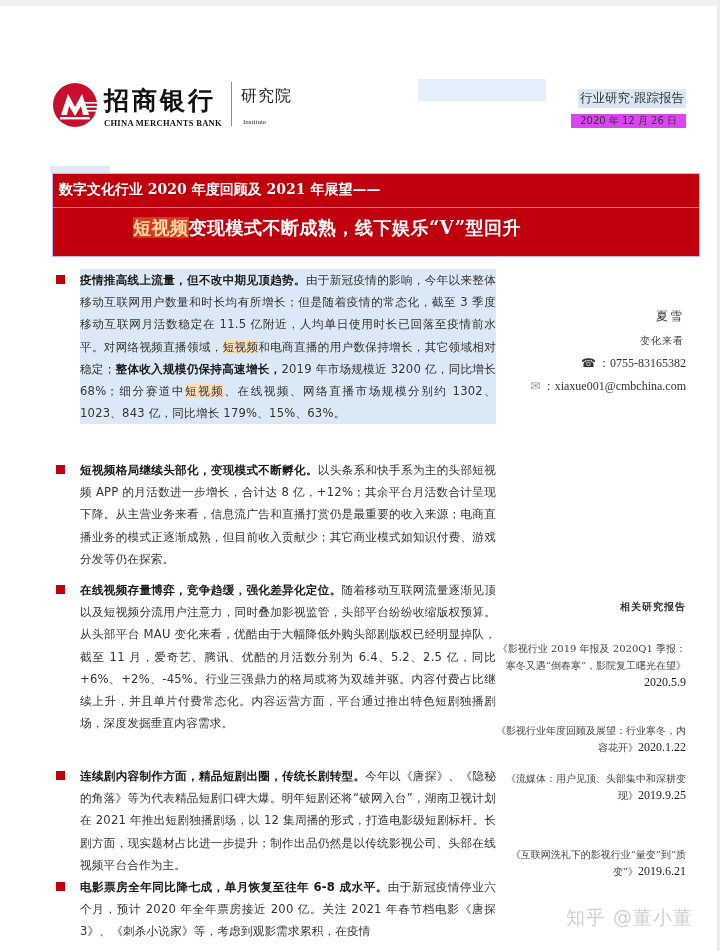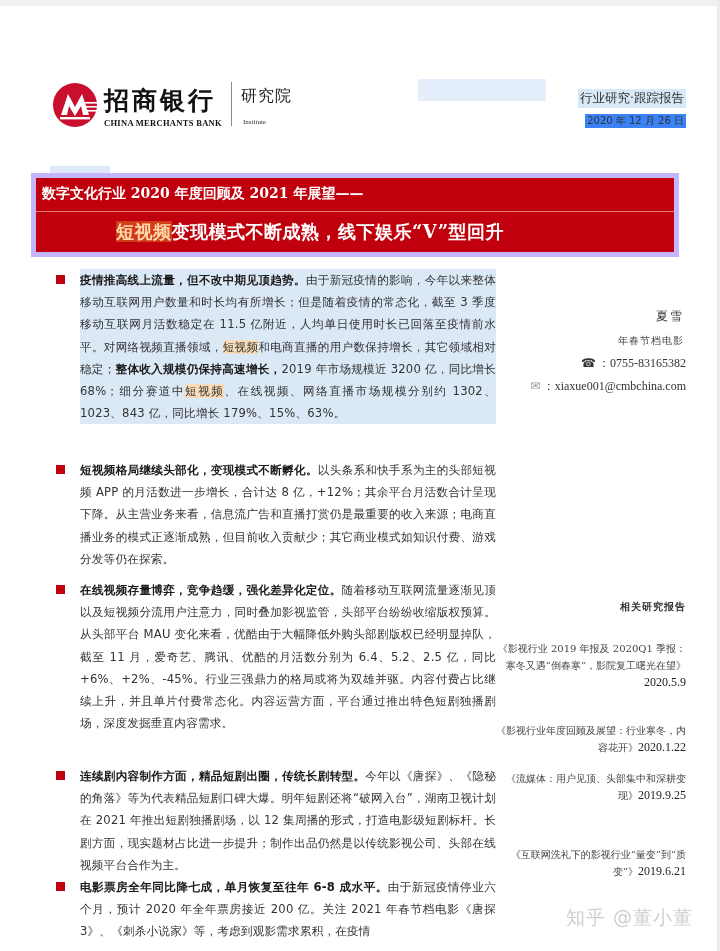--- a/index.html
+++ b/index.html
@@ -15,25 +15,25 @@
   
   .logo { position: absolute; left: 52px; top: 82px; width: 46px; height: 46px; }
   .brand-cn { position: absolute; left: 104px; top: 84px; font-family: "DejaVu Serif", serif; font-weight: bold; font-size: 25px; letter-spacing: 3px; color: #111; }
   .brand-en { position: absolute; left: 104px; top: 118px; font-family: "Liberation Serif", serif; font-weight: bold; font-size: 8.5px; letter-spacing: 0.3px; color: #111; }
   .brand-sep { position: absolute; left: 231px; top: 82px; width: 1px; height: 44px; background: #888; }
   .inst-cn { position: absolute; left: 241px; top: 86px; font-family: "DejaVu Serif", serif; font-size: 16px; color: #222; letter-spacing: 1px; }
   .inst-en { position: absolute; left: 243px; top: 118px; font-family: "Liberation Serif", serif; font-size: 7px; color: #333; }
 
   .hl-top { position: absolute; left: 418px; top: 79px; width: 128px; height: 22px; background: #e4effb; }
   .report-type { position: absolute; right: 34px; top: 89px; font-size: 12.5px; color: #333; background: #d9e8f7; padding: 1px 2px; }
-  .report-date { position: absolute; right: 34px; top: 114px; font-size: 10px; color: #333; background: #3b82f6; padding: 0 2px; }
+  .report-date { position: absolute; right: 34px; top: 114px; font-size: 10px; color: #333; background: #d946ef; padding: 0 9px; }
 
   
   .hl-banner { position: absolute; left: 50px; top: 166px; width: 60px; height: 7px; background: #dde9f6; }
-  .banner { position: absolute; left: 31px; top: 173px; width: 648px; height: 84px; background: #c0000c; border: 5px solid #c4b5fd; box-sizing: border-box; }
+  .banner { position: absolute; left: 52px; top: 173px; width: 648px; height: 84px; background: #c0000c; border: 1px solid #c4b5fd; box-sizing: border-box; }
   .banner-line { position: absolute; left: 0; right: 0; top: 33px; height: 1px; background: #e8797a; }
   .banner-sub { position: absolute; left: 6px; top: 7px; font-family: "DejaVu Serif", serif; font-weight: bold; font-size: 14px; color: #fff; }
   .banner-title { position: absolute; left: 80px; top: 42px; font-family: "DejaVu Serif", serif; font-weight: bold; font-size: 18px; color: #fff; letter-spacing: 0.5px; }
   .banner-title .hot { color: #ffd9a8; background: #d33c1a; }
 
   
   .bullet { position: absolute; left: 56px; width: 440px; }
   .bullet .mark { position: absolute; left: 0; top: 6px; width: 9px; height: 9px; background: #c0000c; }
   .bullet .text { margin-left: 24px; font-size: 11.6px; line-height: 22.2px; letter-spacing: 0.2px; color: #333; text-align: justify; }
   .bullet .lead { font-weight: bold; color: #1a1a1a; }
@@ -110,21 +110,21 @@
   <div class="mark"></div>
   <div class="text"><span class="lead">连续剧内容制作方面，精品短剧出圈，传统长剧转型。</span><span>今年以《唐探》、《隐秘的角落》等为代表精品短剧口碑大爆。明年短剧还将“破网入台”，湖南卫视计划在 2021 年推出短剧独播剧场，以 12 集周播的形式，打造电影级短剧标杆。长剧方面，现实题材占比进一步提升；制作出品仍然是以传统影视公司、头部在线视频平台合作为主。</span></div>
 </div>
 
 <div class="bullet b5">
   <div class="mark"></div>
   <div class="text"><span class="lead">电影票房全年同比降七成，单月恢复至往年 6-8 成水平。</span><span>由于新冠疫情停业六个月，预计 2020 年全年票房接近 200 亿。关注 2021 年春节档电影《唐探 3》、《刺杀小说家》等，考虑到观影需求累积，在疫情</span></div>
 </div>
 
 <div class="author-name">夏雪</div>
-<div class="author-title">年春节档电影</div>
+<div class="author-title">变化来看</div>
 <div class="author-phone"><span class="icon-inline">☎</span><span>：0755-83165382</span></div>
 <div class="author-email"><span class="icon-inline" style="color:#999">✉</span><span>：xiaxue001@cmbchina.com</span></div>
 
 <div class="related-head">相关研究报告</div>
 <div class="rel r1"><span>《影视行业 2019 年报及 2020Q1 季报：寒冬又遇“倒春寒”，影院复工曙光在望》</span><span class="d">2020.5.9</span></div>
 <div class="rel r2"><span>《影视行业年度回顾及展望：行业寒冬，内容花开》</span><span class="d">2020.1.22</span></div>
 <div class="rel r3"><span>《流媒体：用户见顶、头部集中和深耕变现》</span><span class="d">2019.9.25</span></div>
 <div class="rel r4"><span>《互联网洗礼下的影视行业“量变”到“质变”》</span><span class="d">2019.6.21</span></div>
 
 <div class="watermark">知乎 @董小董</div>

